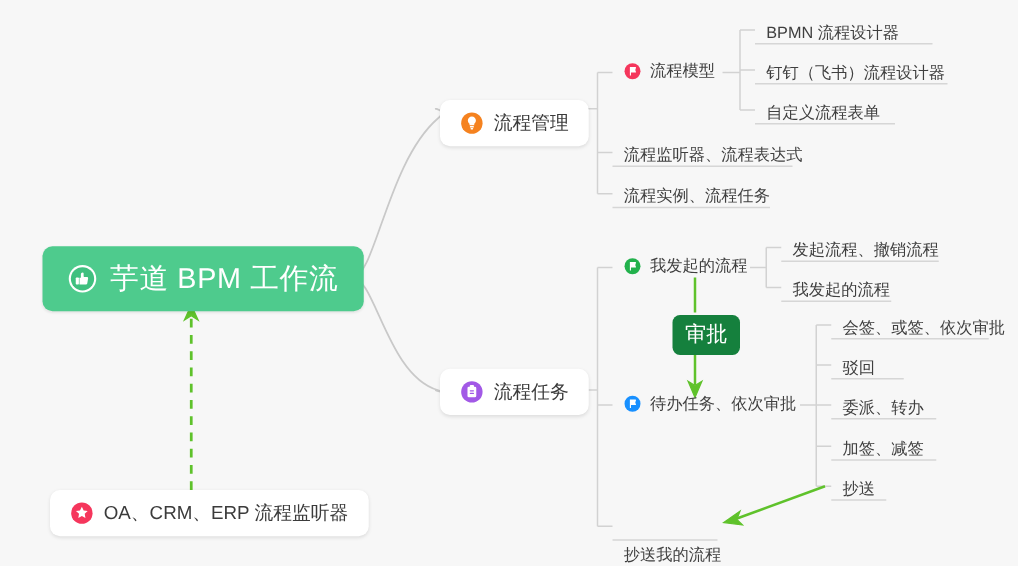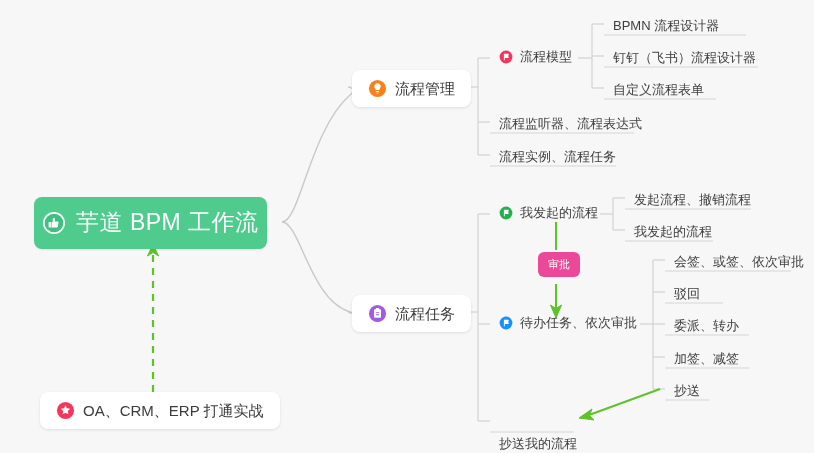--- a/index.html
+++ b/index.html
@@ -34,21 +34,21 @@
     display: flex;
     align-items: center;
     white-space: nowrap;
     color: #3b3b3b;
   }
 
   
   .node-root {
     background: #4ECB8D;
     border-radius: 8px;
-    padding: 12px 8px;
+    padding: 12px 20px;
     color: #ffffff;
     font-size: 23px;
     letter-spacing: 0.5px;
     box-shadow: 0 1px 2px rgba(0,0,0,0.08);
   }
   .node-root .node-label { color: #ffffff; }
 
   
   .node-card {
     background: #ffffff;
@@ -60,25 +60,25 @@
 
   
   .node-plain {
     font-size: 13px;
     padding: 5px 8px 6px 8px;
     color: #3f3f3f;
   }
 
   
   .node-badge {
-    background: #ec4899;
+    background: #15803d;
     border-radius: 6px;
     padding: 6px 10px;
     color: #ffffff;
-    font-size: 11px;
+    font-size: 17px;
   }
   .node-badge .node-label { color: #ffffff; }
 
   .node-label { line-height: 1.2; }
 
   
   .icon {
     display: inline-flex;
     align-items: center;
     justify-content: center;
@@ -187,24 +187,24 @@
     <span class="node-label">芋道 BPM 工作流</span>
   </div>
 
   <div class="node node-card" style="left:40px; top:392px;">
     <span class="icon icon-md">
       <svg viewBox="0 0 20 20" width="19" height="19">
         <circle cx="10" cy="10" r="9" fill="#F5365C"></circle>
         <path d="M10 4.6l1.5 3.1 3.4.5-2.5 2.4.6 3.4-3-1.6-3 1.6.6-3.4L5 8.2l3.4-.5z" fill="#ffffff"></path>
       </svg>
     </span>
-    <span class="node-label">OA、CRM、ERP 打通实战</span>
-  </div>
-
-  <div class="node node-card" style="left:352px; top:70px;justify-content:space-between;">
+    <span class="node-label">OA、CRM、ERP 流程监听器</span>
+  </div>
+
+  <div class="node node-card" style="left:352px; top:80px;justify-content:space-between;">
     <span class="icon icon-md">
       <svg viewBox="0 0 20 20" width="19" height="19">
         <circle cx="10" cy="10" r="9" fill="#F5821F"></circle>
         <path d="M10 4.4c-1.9 0-3.4 1.5-3.4 3.3 0 1.3.8 2.2 1.4 2.9v1.1h4v-1.1c.6-.7 1.4-1.6 1.4-2.9 0-1.8-1.5-3.3-3.4-3.3z" fill="#ffffff"></path>
         <rect x="8.3" y="12.5" width="3.4" height="1.2" rx="0.5" fill="#ffffff"></rect>
         <rect x="8.9" y="14.2" width="2.2" height="1.1" rx="0.5" fill="#ffffff"></rect>
       </svg>
     </span>
     <span class="node-label">流程管理</span>
   </div>

